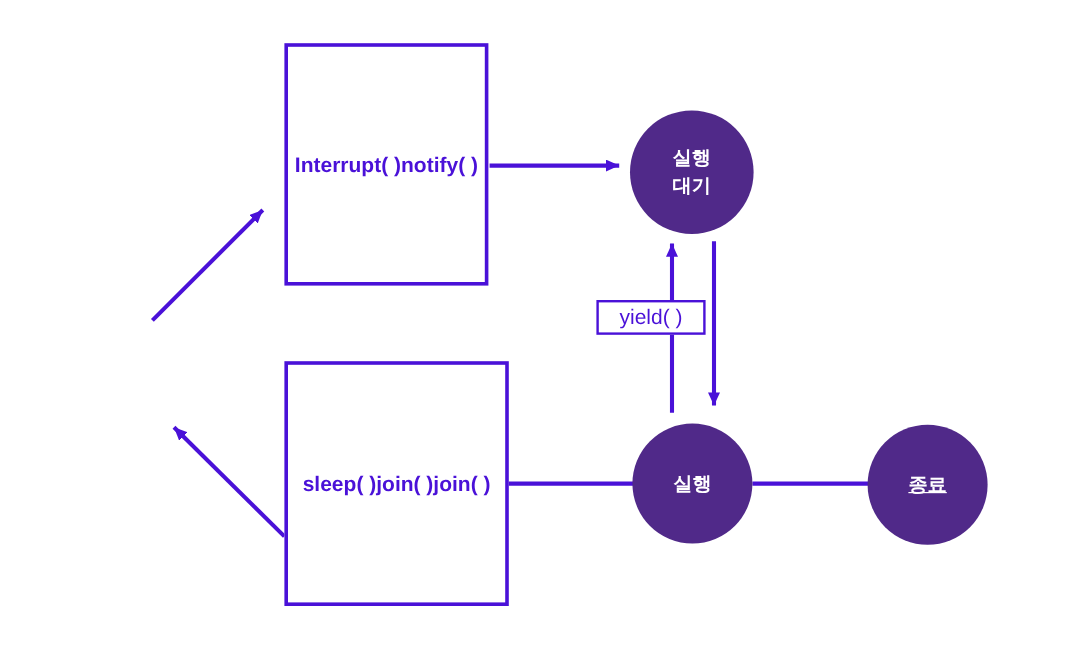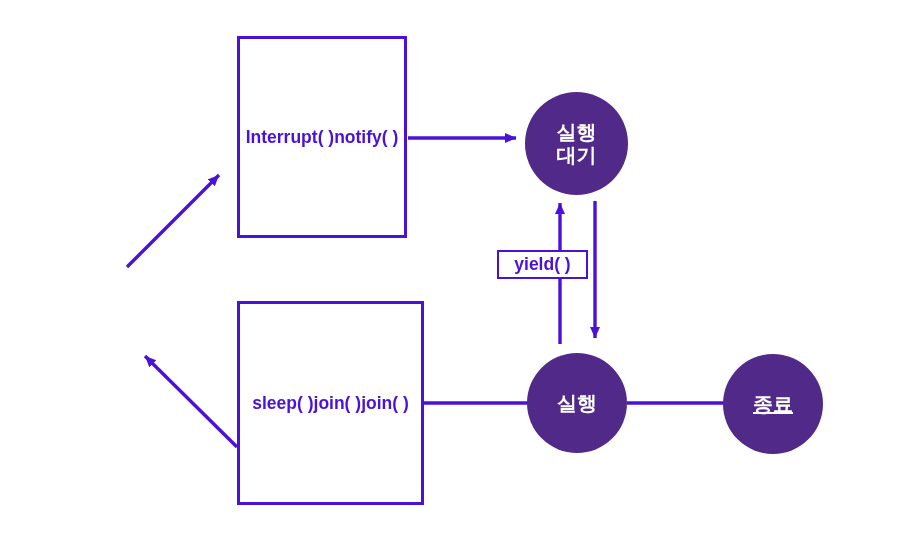--- a/index.html
+++ b/index.html
@@ -34,21 +34,21 @@
   .circle {
     position: absolute;
     border-radius: 50%;
     background: var(--node);
     color: var(--node-text);
     display: flex;
     align-items: center;
     justify-content: center;
     text-align: center;
     font-weight: bold;
-    font-size: 20px;
+    font-size: 16px;
     line-height: 23px;
     white-space: pre-line;
   }
   .node-paused      { left: 45px;  top: 256px; width: 94px;  height: 94px; }
   .node-ready       { left: 525px; top: 92px;  width: 103px; height: 103px; }
   .node-running     { left: 527px; top: 353px; width: 100px; height: 100px; }
   .node-terminated  { left: 723px; top: 354px; width: 100px; height: 100px; text-decoration: underline; }
   .method-box {
     position: absolute;
     border: 3px solid var(--line);
@@ -64,21 +64,21 @@
   }
   .method-box .method-line { line-height: 26px; }
   .box-interrupt { left: 237px; top: 36px;  width: 170px; height: 202px; }
   .box-sleep     { left: 237px; top: 301px; width: 187px; height: 204px; }
   .yield-label {
     position: absolute;
     left: 497px; top: 250px; width: 91px; height: 29px;
     border: 2px solid var(--line);
     background: var(--bg);
     color: var(--line);
-    font-weight: bold;
+    font-weight: normal;
     font-size: 17.5px;
     display: flex;
     align-items: center;
     justify-content: center;
   }
 </style>
 </head>
 <body>
 
 <div class="canvas">

